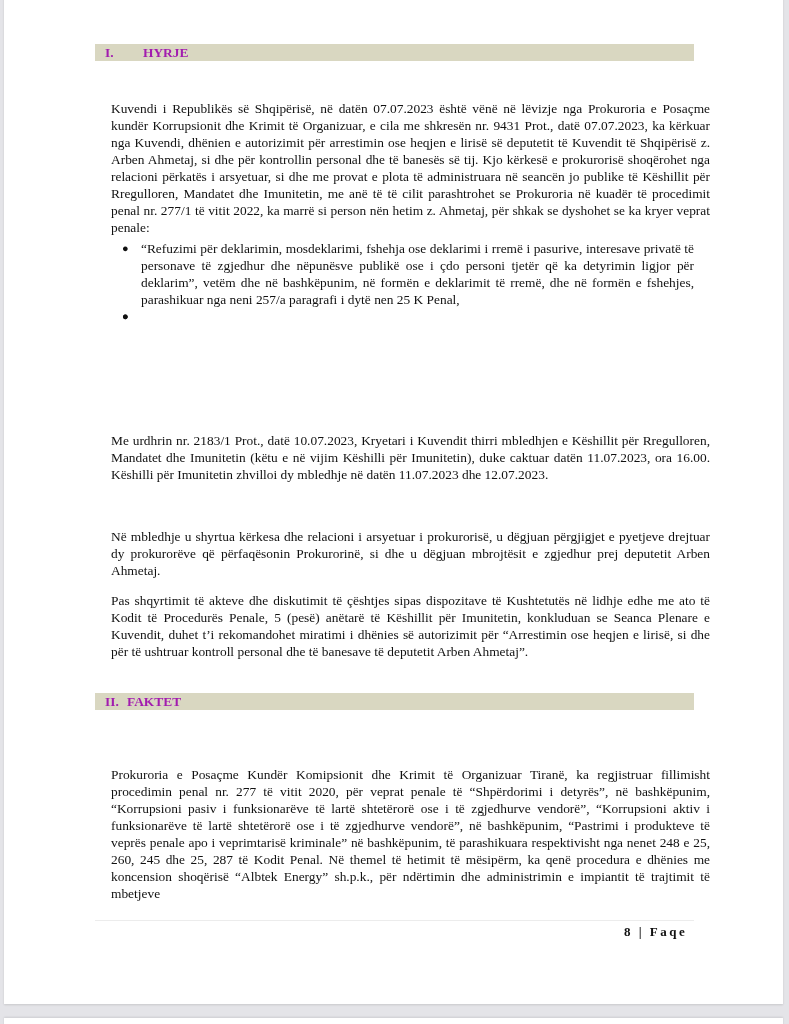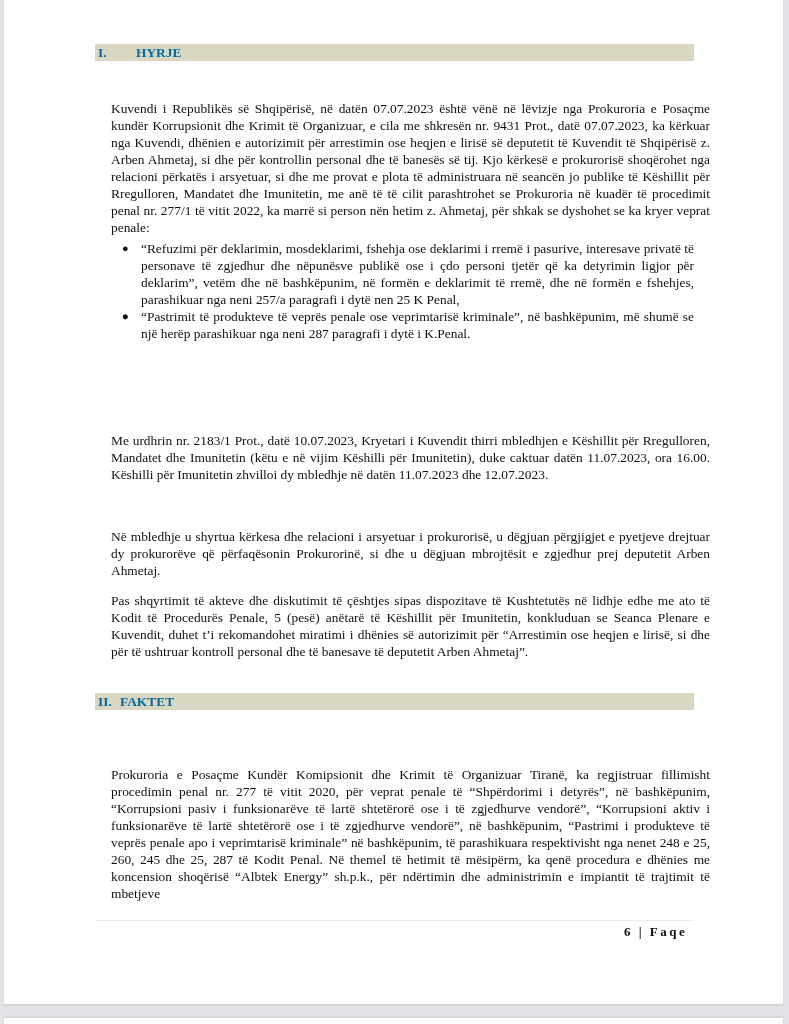--- a/index.html
+++ b/index.html
@@ -46,23 +46,23 @@
     }
     .section-bar {
       position: absolute;
       left: 0;
       width: 599px;
       height: 17px;
       background: #d9d7c1;
       font-weight: bold;
       font-size: 13.4px;
       line-height: 17px;
-      padding-left: 3px;
+      padding-left: 10px;
       box-sizing: border-box;
-      color: #0369a1;
+      color: #a21caf;
     }
     .section-bar .num { display: inline-block; }
     .section-bar.s1 .num { width: 38px; }
     .section-bar.s2 .num { width: 22px; }
     p.para {
       position: absolute;
       left: 0;
       width: 599px;
       margin: 16px;
       text-align: justify;
@@ -121,36 +121,35 @@
       <ul class="bullets" style="top:244px;">
         <li>
           <span class="bullet">●</span>
           <span>“Refuzimi për deklarimin, mosdeklarimi, fshehja ose deklarimi i rremë i pasurive, interesave privatë të personave të zgjedhur dhe nëpunësve publikë ose i çdo personi tjetër që ka detyrimin ligjor për deklarim”, vetëm dhe në bashkëpunim, në formën e deklarimit të rremë, dhe në formën e fshehjes, parashikuar nga neni 257/a paragrafi i dytë nen 25 K Penal,</span>
         </li>
         <li>
           <span class="bullet">●</span>
         </li>
         <li>
           <span class="bullet">●</span>
-          <span>“Pastrimit të produkteve të veprës penale ose veprimtarisë kriminale”, në bashkëpunim, më shumë se një herëp parashikuar nga neni 287 paragrafi i dytë i K.Penal.</span>
         </li>
       </ul>
 
       <p class="para" style="top:420px;">Me urdhrin nr. 2183/1 Prot., datë 10.07.2023, Kryetari i Kuvendit thirri mbledhjen e Këshillit për Rregulloren, Mandatet dhe Imunitetin (këtu e në vijim Këshilli për Imunitetin), duke caktuar datën 11.07.2023, ora 16.00. Këshilli për Imunitetin zhvilloi dy mbledhje në datën 11.07.2023 dhe 12.07.2023.</p>
 
       <p class="para" style="top:516px;">Në mbledhje u shyrtua kërkesa dhe relacioni i arsyetuar i prokurorisë, u dëgjuan përgjigjet e pyetjeve drejtuar dy prokurorëve që përfaqësonin Prokurorinë, si dhe u dëgjuan mbrojtësit e zgjedhur prej deputetit Arben Ahmetaj.</p>
 
       <p class="para" style="top:580px;">Pas shqyrtimit të akteve dhe diskutimit të çështjes sipas dispozitave të Kushtetutës në lidhje edhe me ato të Kodit të Procedurës Penale, 5 (pesë) anëtarë të Këshillit për Imunitetin, konkluduan se Seanca Plenare e Kuvendit, duhet t’i rekomandohet miratimi i dhënies së autorizimit për “Arrestimin ose heqjen e lirisë, si dhe për të ushtruar kontroll personal  dhe  të  banesave  të deputetit  Arben Ahmetaj”.</p>
 
       <div class="section-bar s2" style="top:697px;">
         <span class="num">II.</span><span>FAKTET</span>
       </div>
 
       <p class="para" style="top:754px;">Prokuroria e Posaçme Kundër Komipsionit dhe Krimit të Organizuar Tiranë, ka regjistruar fillimisht procedimin penal nr. 277 të vitit 2020, për veprat penale të “Shpërdorimi i detyrës”, në bashkëpunim, “Korrupsioni pasiv i funksionarëve të lartë shtetërorë ose i të zgjedhurve vendorë”, “Korrupsioni aktiv i funksionarëve të lartë shtetërorë ose i të zgjedhurve vendorë”, në bashkëpunim, “Pastrimi i produkteve të veprës penale apo i veprimtarisë kriminale” në bashkëpunim, të parashikuara respektivisht nga nenet 248 e 25, 260, 245 dhe 25, 287 të Kodit Penal. Në themel të hetimit të mësipërm, ka qenë procedura e dhënies me koncension shoqërisë “Albtek Energy” sh.p.k., për ndërtimin dhe administrimin e impiantit të trajtimit të mbetjeve</p>
 
     </div>
 
     <div class="footer-rule"></div>
-    <div class="page-number">6 | Faqe</div>
+    <div class="page-number">8 | Faqe</div>
   </div>
 
   <div class="page-next"></div>
 </div>
 
 </body></html>

